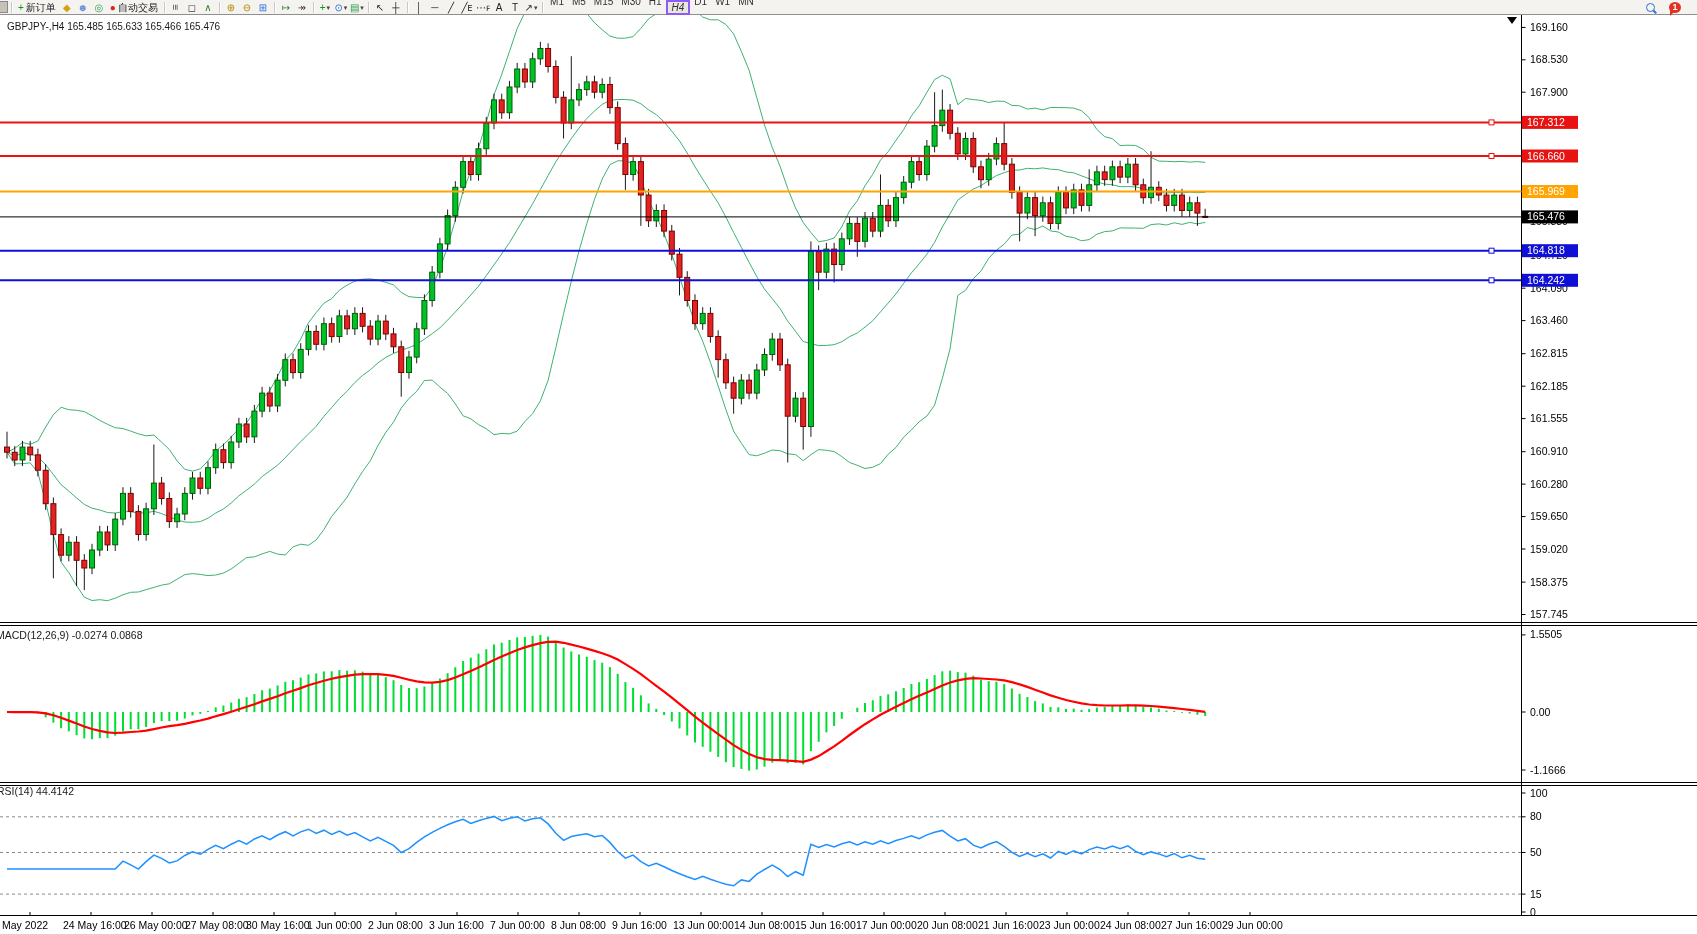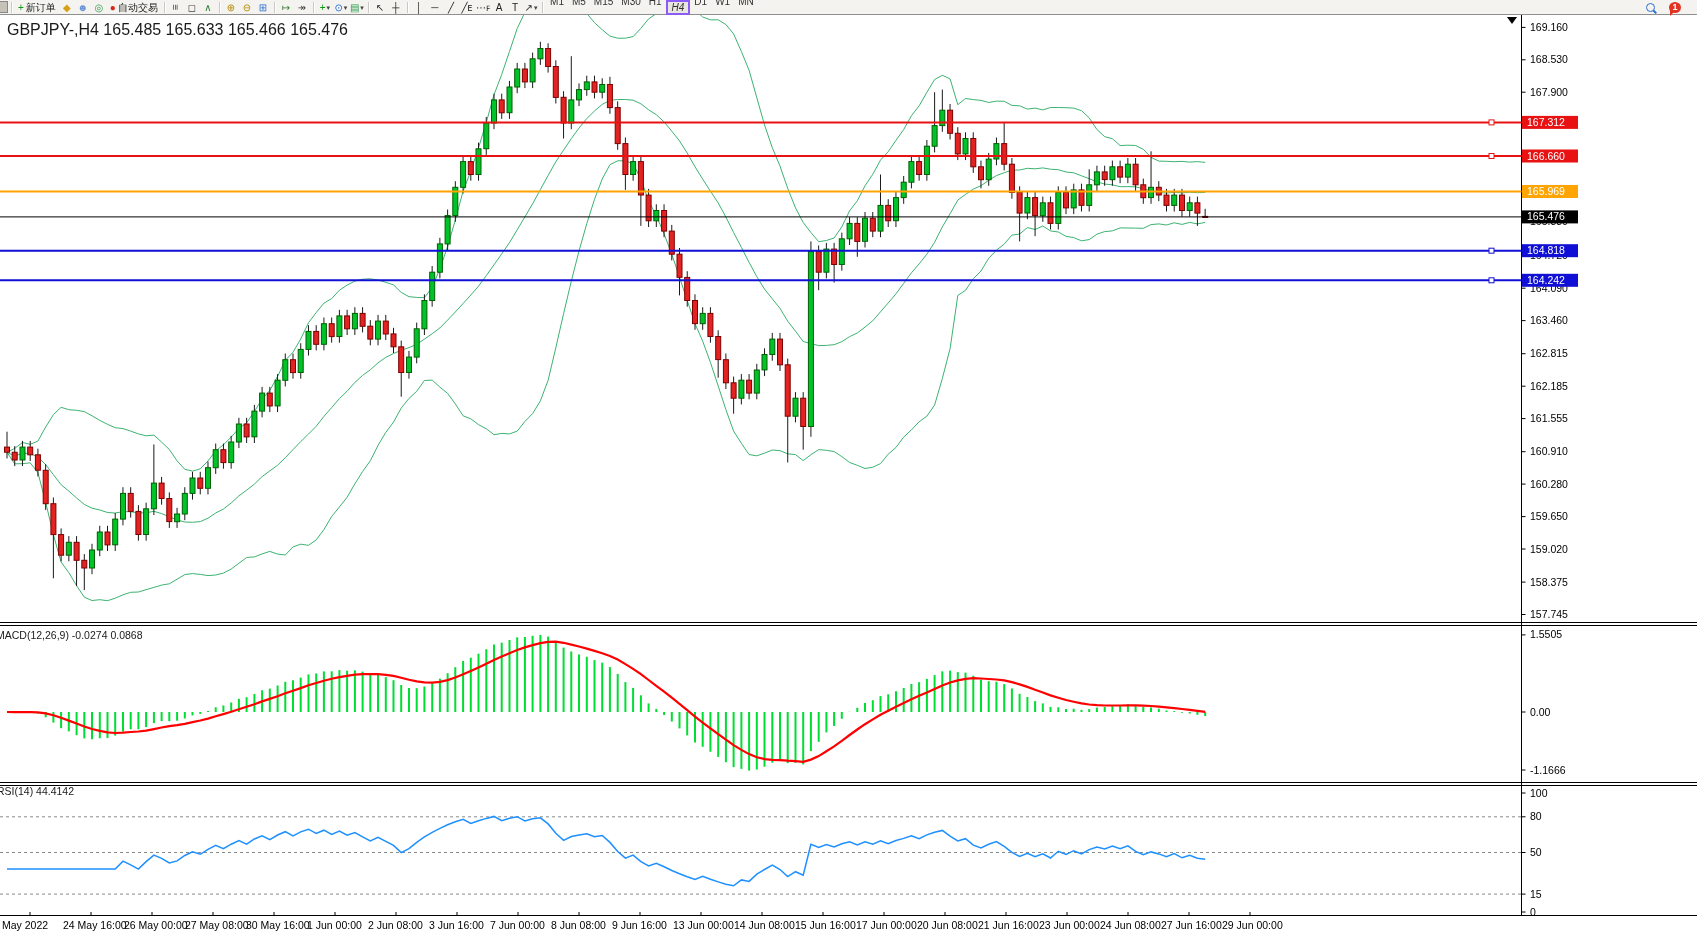--- a/index.html
+++ b/index.html
@@ -20,21 +20,21 @@
   .mag{position:relative;width:7px;height:7px;border:1.5px solid #2a6fd6;border-radius:50%;
        display:inline-block;}
   .mag:after{content:"";position:absolute;width:4px;height:1.5px;background:#2a6fd6;
        transform:rotate(45deg);left:6px;top:7px;}
   .bubble{position:relative;width:12px;height:11px;background:#e23222;border-radius:50%;
        color:#fff;font-size:9px;font-weight:bold;text-align:center;line-height:11px;}
   .bubble:after{content:"";position:absolute;left:1px;bottom:-3px;border:3px solid transparent;
        border-top-color:#e23222;border-left-color:#e23222;}
   .spacer{flex:1;}
   
-  .ovl{position:absolute;font-size:16px;color:#1a1a1a;z-index:3;pointer-events:none;}
+  .ovl{position:absolute;font-size:10px;color:#1a1a1a;z-index:3;pointer-events:none;}
   #chart-svg{position:absolute;left:0;top:14px;}
 </style>
 </head>
 <body>
 
 <div class="tb" id="toolbar">
     <span style="width: 9px; height: 10px; background: rgb(199, 194, 184); border: 1px solid rgb(136, 136, 136); margin-left: -3px;"></span>
     <span class="tbsep"></span>
     <span class="tbi tbtn">
       <span class="g" style="color: rgb(10, 154, 10);">+</span>

